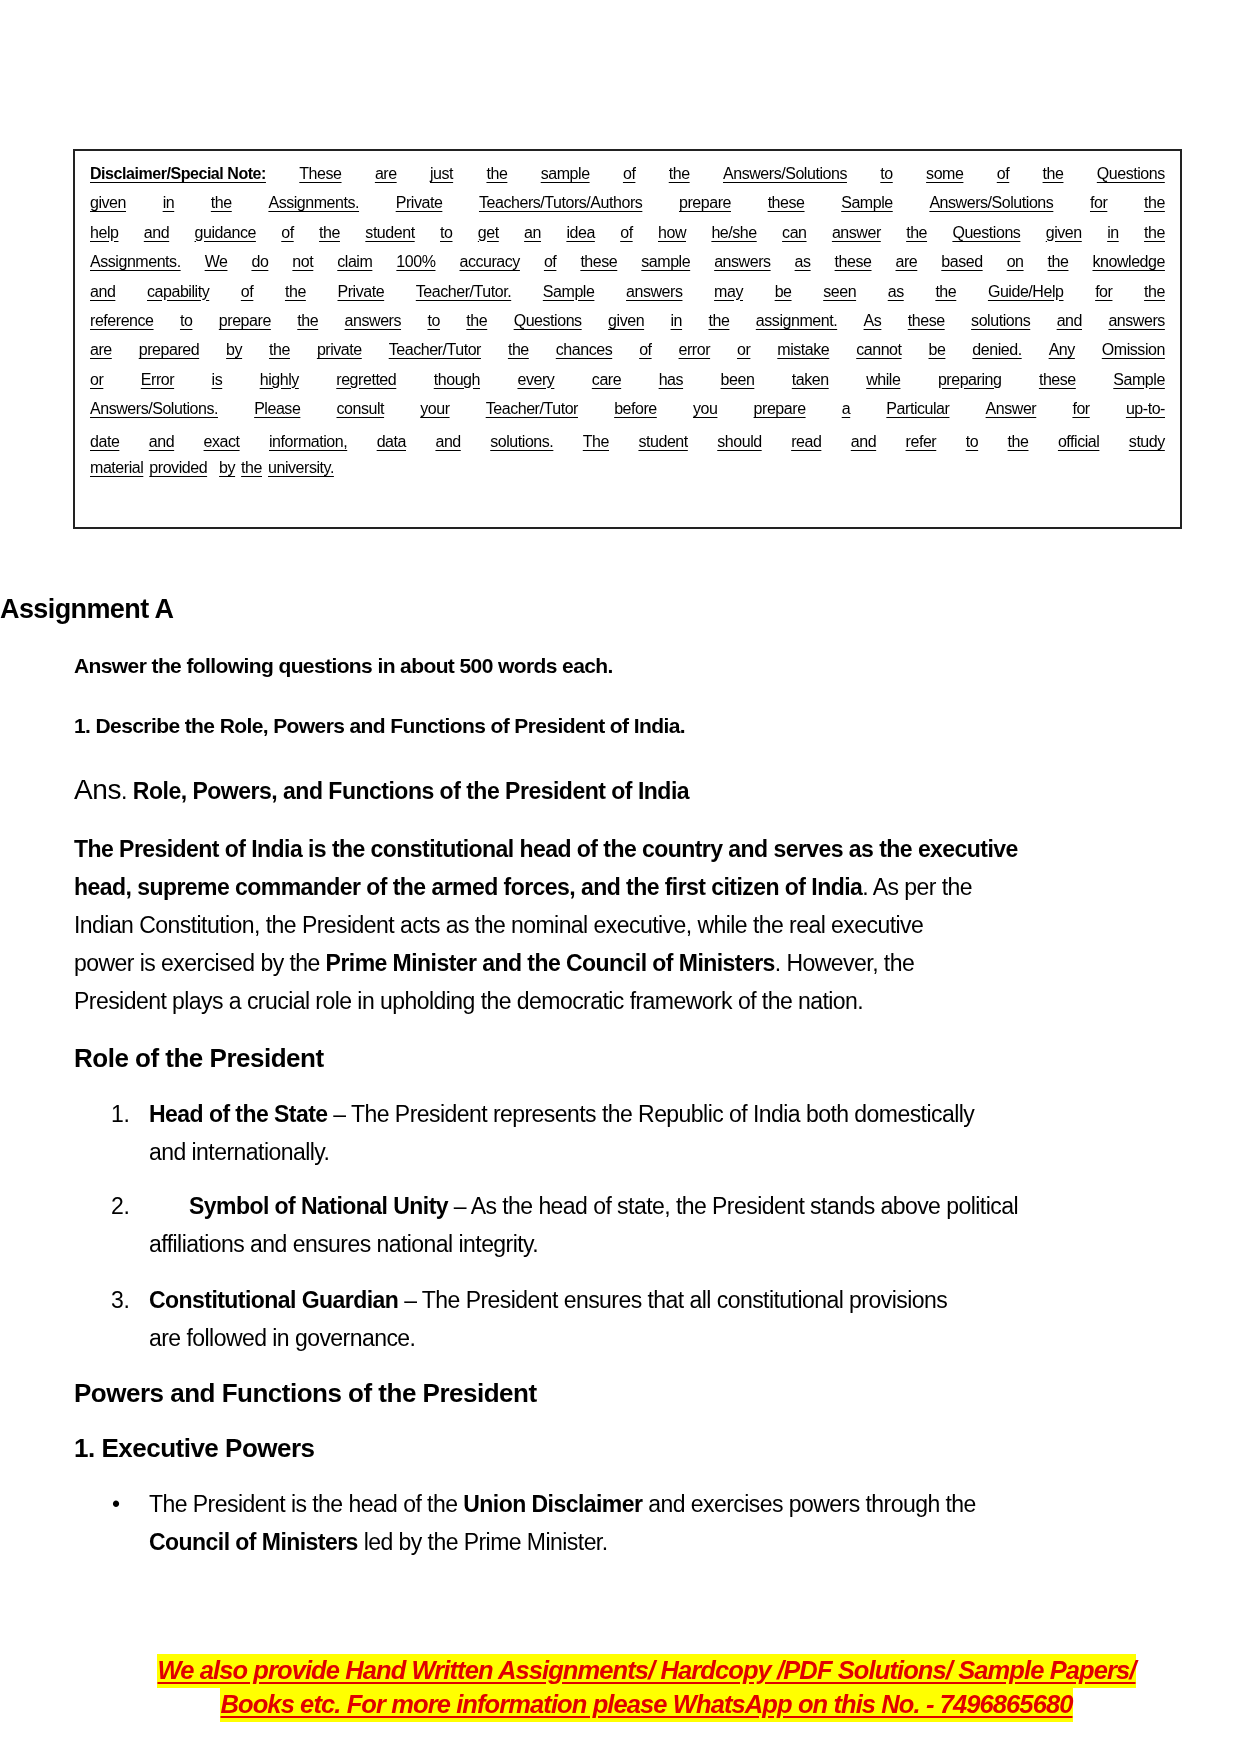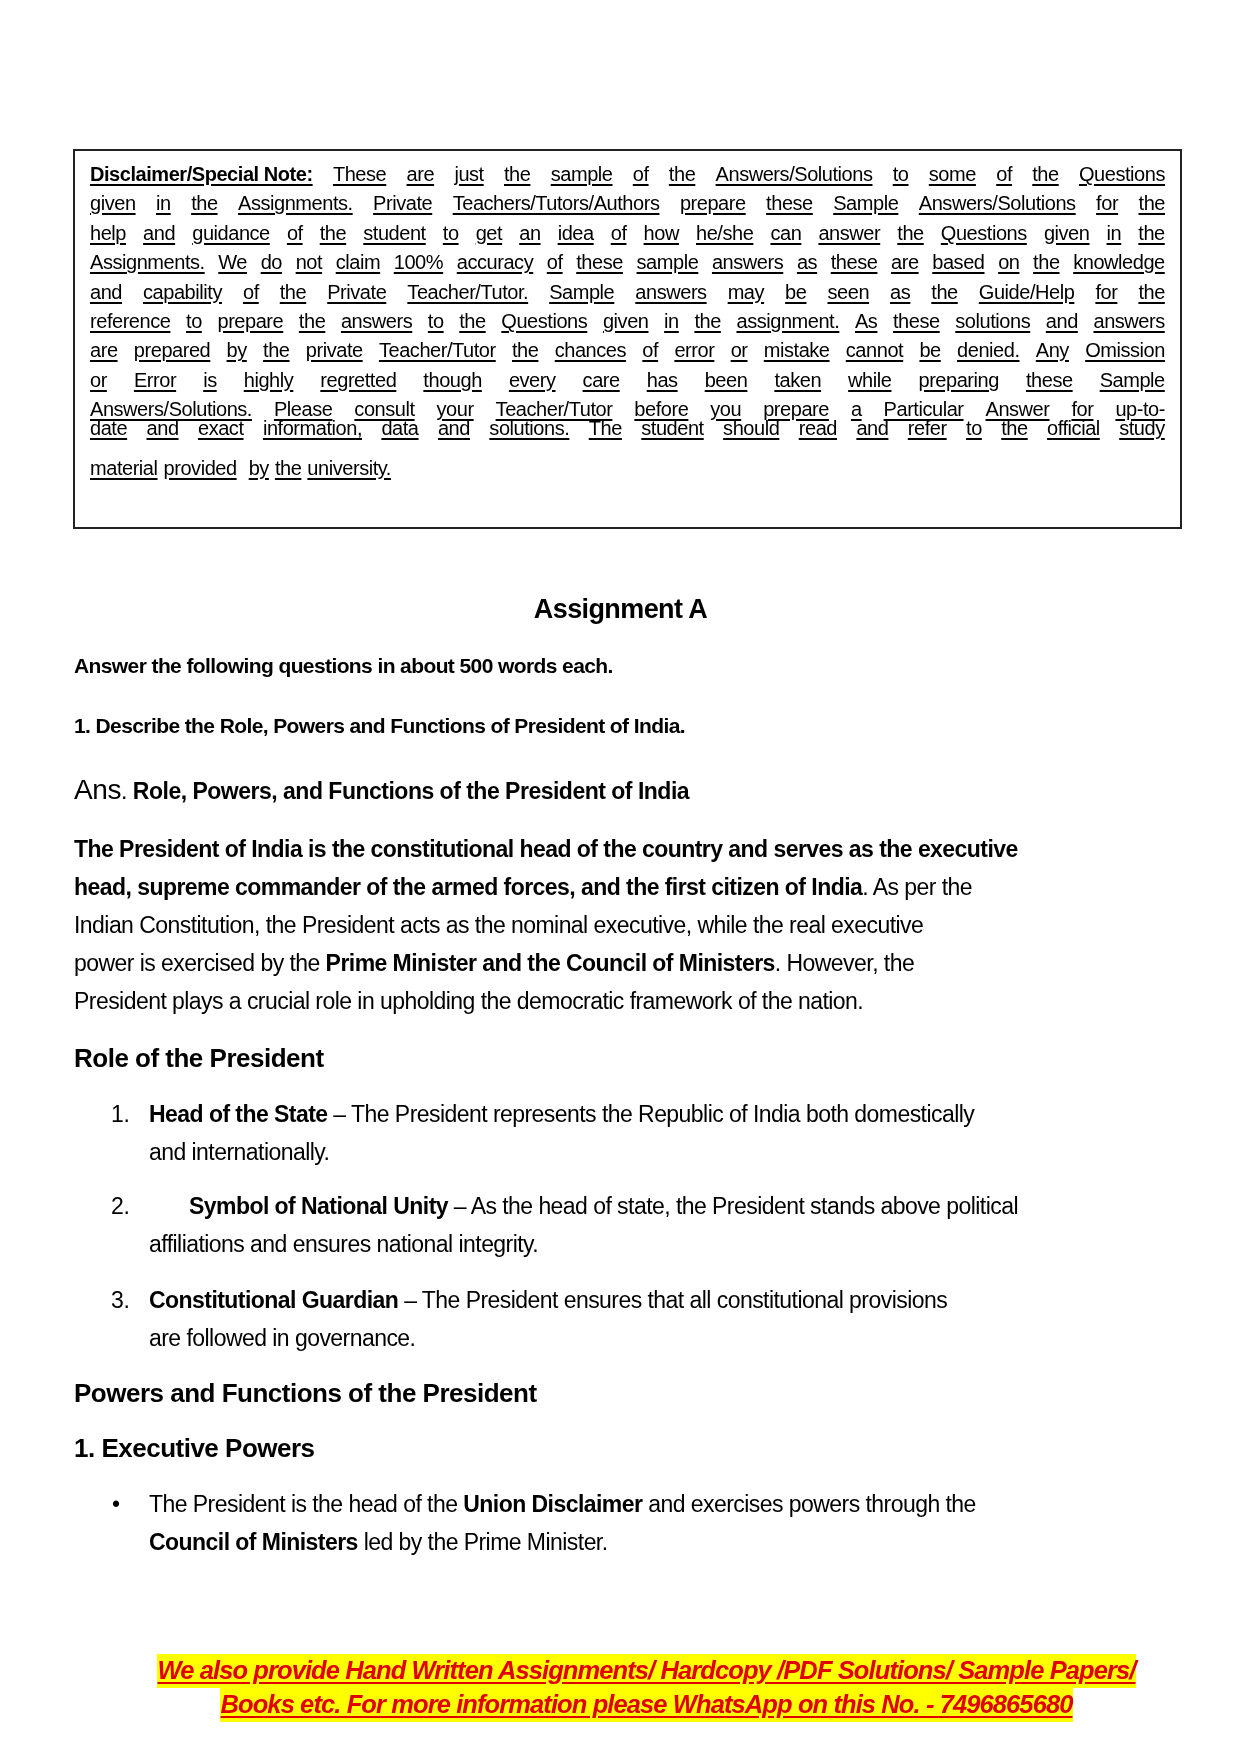--- a/index.html
+++ b/index.html
@@ -8,30 +8,30 @@
     font-family: "Liberation Sans", sans-serif; color: #000;
   }
   .abs { position: absolute; white-space: nowrap; }
   
   #disclaimer-box {
     position: absolute; left: 73px; top: 149px; width: 1109px; height: 380px;
     border: 2px solid #222; box-sizing: border-box;
   }
   .disc-line {
     position: absolute; left: 90px; width: 1075px;
-    font-size: 20px; line-height: 24px; letter-spacing: -0.45px;
+    font-size: 16px; line-height: 24px; letter-spacing: -0.45px;
     text-decoration: underline; text-underline-offset: 3px;
     text-align: justify; text-align-last: justify; white-space: nowrap;
     display: flex; justify-content: space-between;
   }
   .disc-line.last { text-align-last: left; justify-content: flex-start; }
   .disc-line span.w { display: inline-block; }
   .disc-line b { font-weight: bold; }
 
-  .h-center { left: 0; width: 1241px; text-align: center; font-weight: bold; font-size: 27px; letter-spacing: -0.6px; }
+  .h-center { left: 0; width: 1241px; font-weight: bold; font-size: 27px; letter-spacing: -0.6px; }
   .h1 { left: 74px; font-weight: bold; font-size: 21px; letter-spacing: -0.6px; }
   .h-ans { left: 74px; font-size: 23px; letter-spacing: -0.5px; font-weight: bold; }
   .h-ans .ans-big { font-size: 28px; font-weight: normal; letter-spacing: -0.4px; }
   .body-line { font-size: 23px; letter-spacing: -0.55px; line-height: 30px; }
   .sub-h { left: 74px; font-size: 26px; font-weight: bold; letter-spacing: -0.5px; }
   .list-num { left: 111px; font-size: 23px; letter-spacing: -0.4px; }
   .list-text { left: 149px; font-size: 23px; letter-spacing: -0.55px; }
   .bullet { left: 112px; font-size: 23px; }
 
   .banner-line {
@@ -202,21 +202,21 @@
       <span class="w">Teacher/Tutor</span>
       <span class="w">before</span>
       <span class="w">you</span>
       <span class="w">prepare</span>
       <span class="w">a</span>
       <span class="w">Particular</span>
       <span class="w">Answer</span>
       <span class="w">for</span>
       <span class="w">up-to-</span>
     </div>
-    <div class="disc-line" style="top: 416px; align-items: flex-end;">
+    <div class="disc-line" style="top: 430px; align-items: flex-end;">
       <span class="w">date</span>
       <span class="w">and</span>
       <span class="w">exact</span>
       <span class="w">information,</span>
       <span class="w">data</span>
       <span class="w">and</span>
       <span class="w">solutions.</span>
       <span class="w">The</span>
       <span class="w">student</span>
       <span class="w">should</span>

